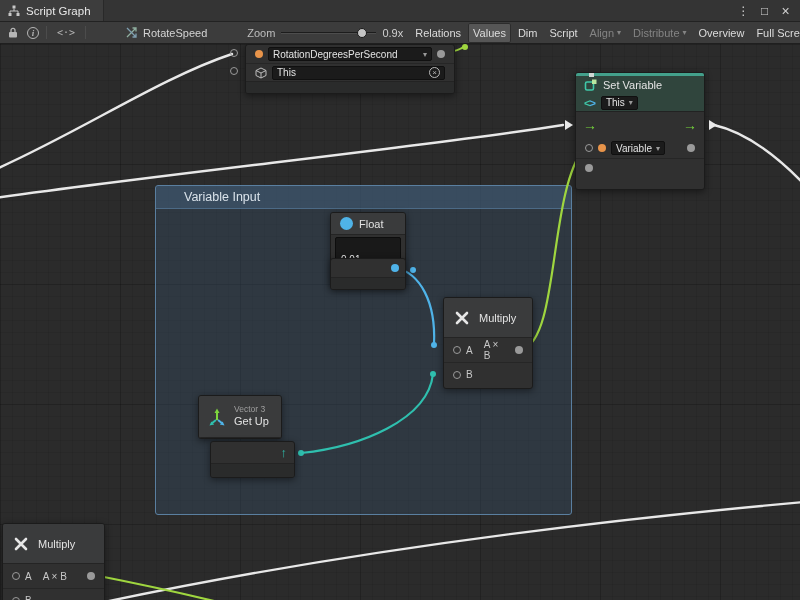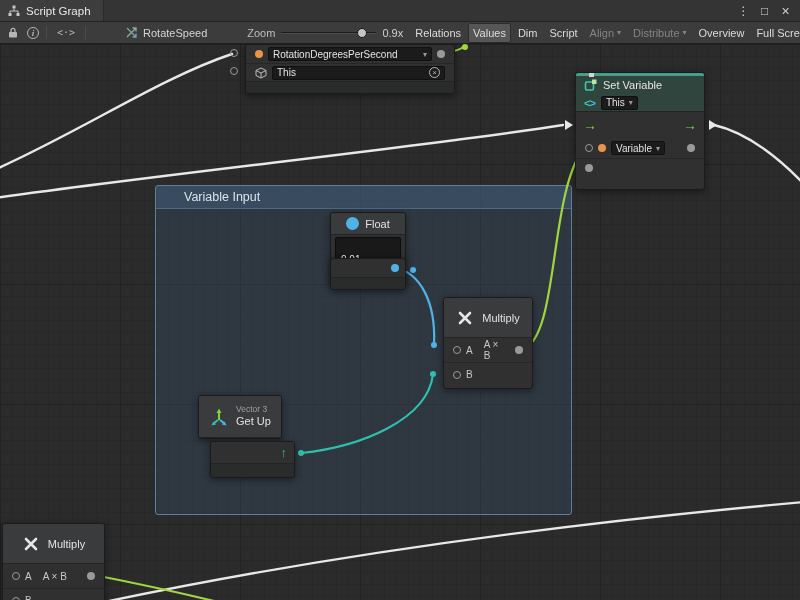--- a/index.html
+++ b/index.html
@@ -53,21 +53,21 @@
   .wires{position:absolute;left:0;top:0;z-index:2;pointer-events:none;}
 
   .group{position:absolute;left:155px;top:141px;width:417px;height:330px;z-index:1;
     background:rgba(58,84,112,0.33);border:1px solid var(--group-border);border-radius:3px;}
   .group-header{height:23px;background:rgba(72,102,134,0.45);display:flex;align-items:center;
     padding-left:28px;font-size:12.5px;color:#d9e2ea;border-bottom:1px solid rgba(90,127,160,0.6);}
 
   .node{position:absolute;z-index:3;background:#303030;border:1px solid #1b1b1b;border-radius:3px;
     box-shadow:0 2px 7px rgba(0,0,0,0.45);color:#d6d6d6;font-size:10px;overflow:hidden;}
   .nhead{background:#3a3b3c;border-bottom:1px solid #242424;display:flex;align-items:center;gap:8px;
-    padding:0 9px;font-size:11px;color:#e2e2e2;justify-content:center;}
+    padding:0 9px;font-size:11px;color:#e2e2e2;}
   .nrow{display:flex;align-items:center;gap:5px;padding:0 9px;}
   .nrow+.nrow{border-top:1px solid #262626;}
   .nfoot{background:#2a2b2b;border-top:1px solid #232323;}
   .substrip{position:absolute;left:0;right:0;bottom:0;height:12px;background:#2a2b2b;border-top:1px solid #232323;}
 
   .dot{width:8px;height:8px;border-radius:50%;flex:0 0 auto;}
   .dot.hollow{border:1px solid #9a9a9a;background:transparent;}
   .dot.filled{background:#9a9a9a;}
   .dot.orange{background:var(--port-orange);}
   .dot.blue{background:var(--wire-blue);}

